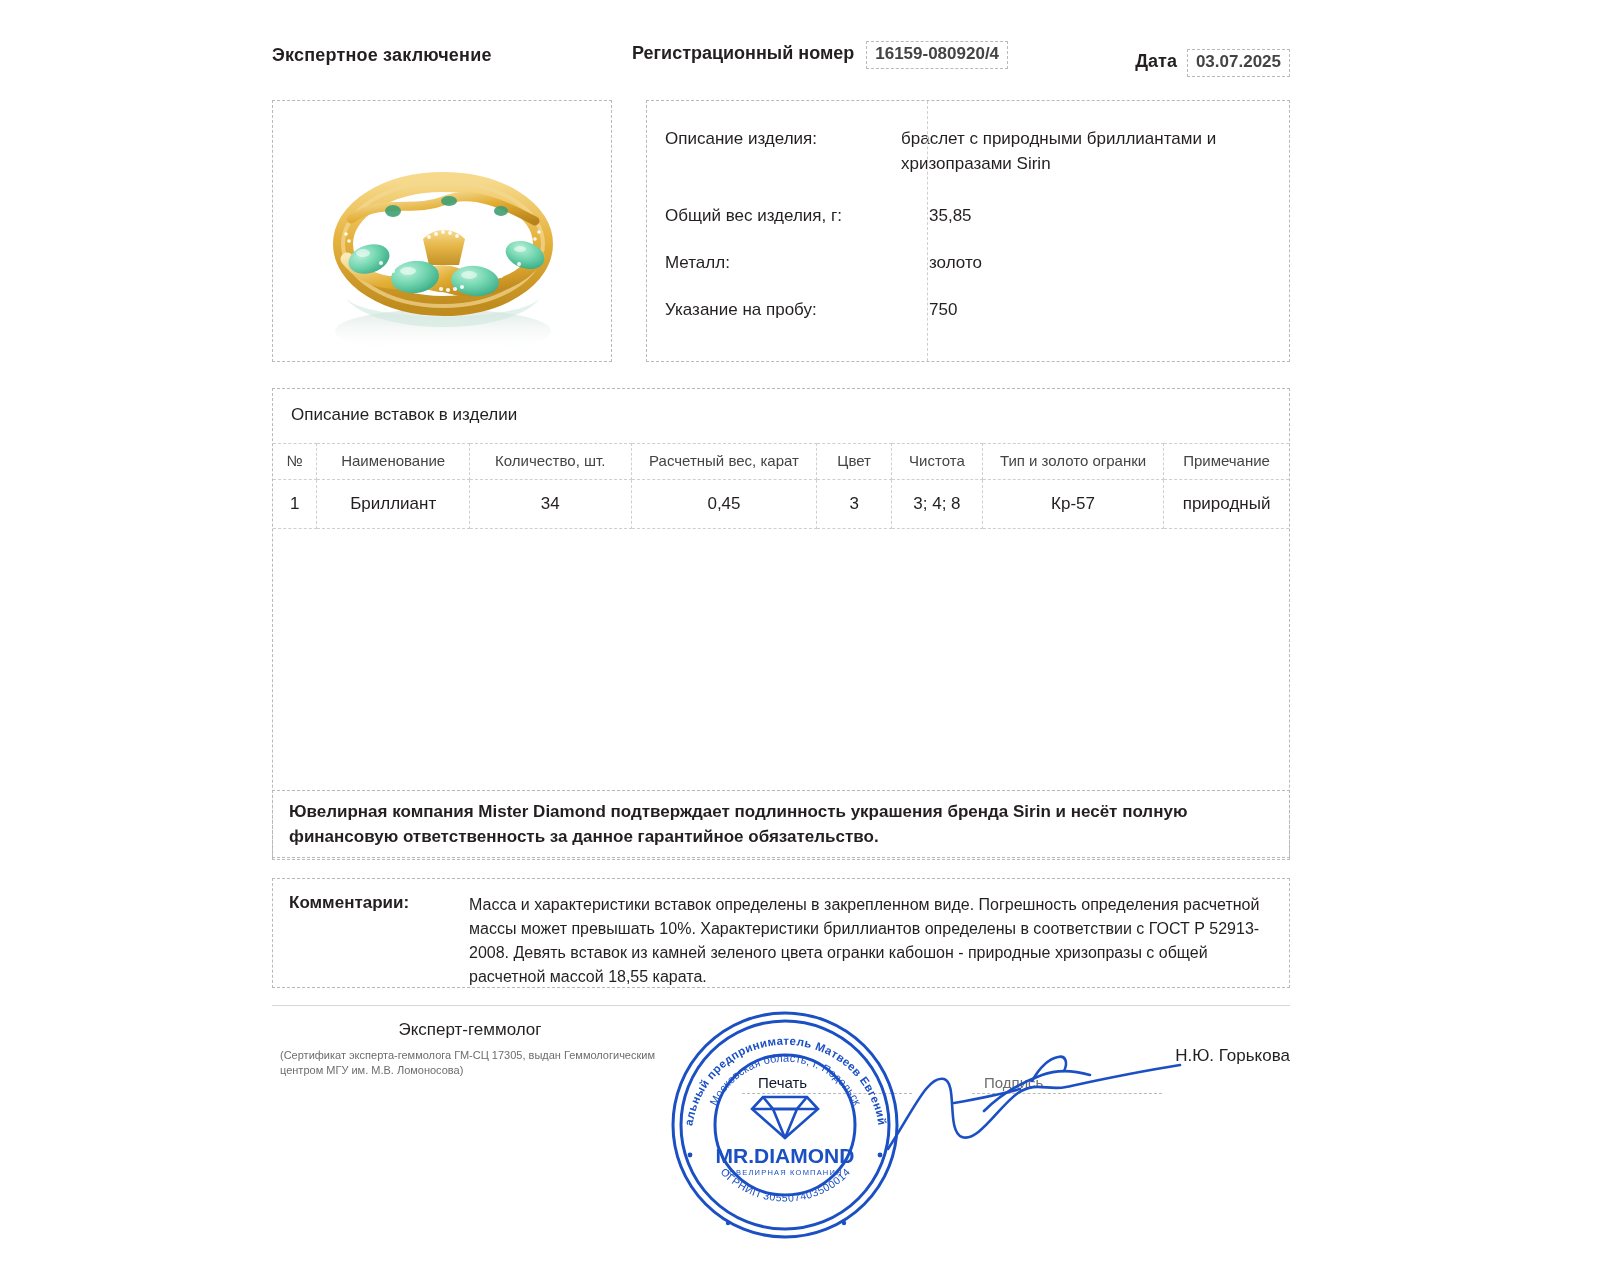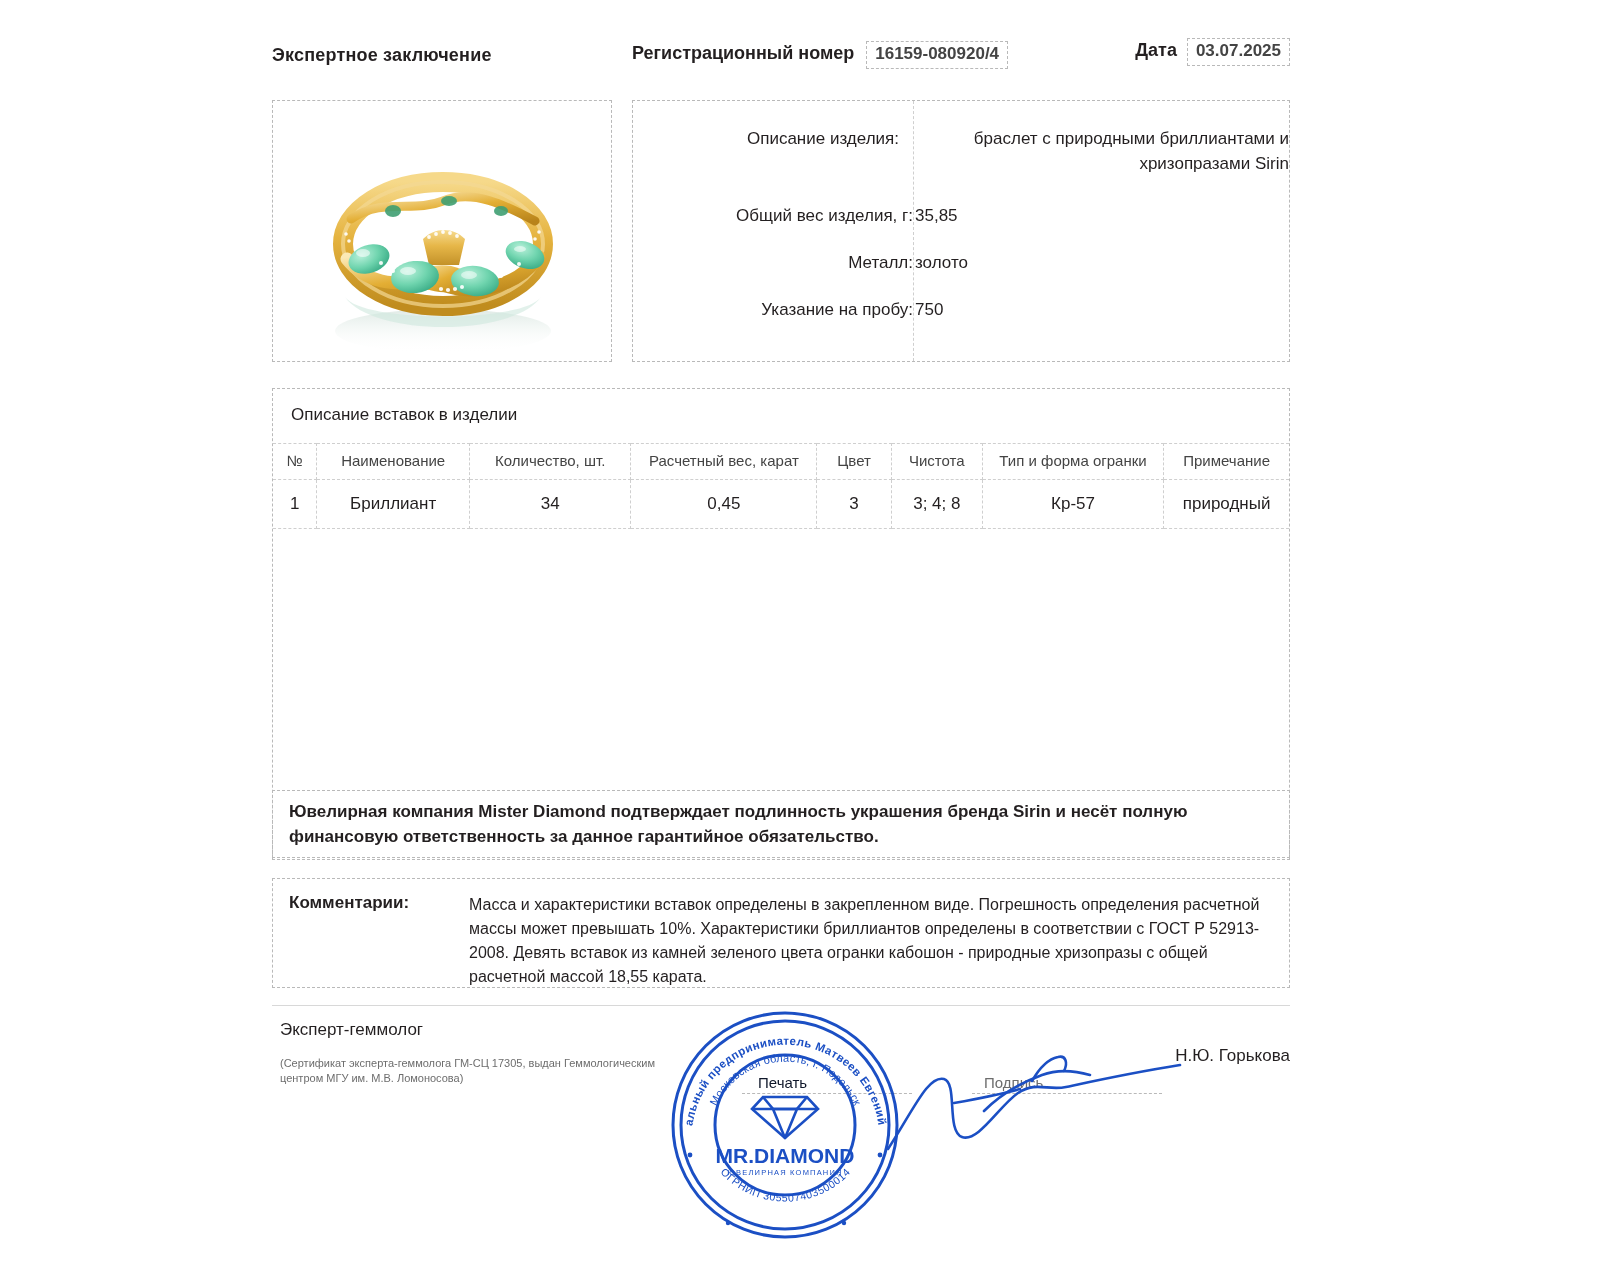--- a/index.html
+++ b/index.html
@@ -51,37 +51,36 @@
     border: 1px dashed #b9b9b9;
     padding: 3px 8px 4px 8px;
     font-size: 17px;
     color: #444;
     line-height: 1.1;
     font-weight: bold;
   }
   .header-date {
     position: absolute;
     right: 0;
-    top: 0;
+    top: 11px;
     display: flex;
     align-items: baseline;
     gap: 10px;
   }
   .header-date .lbl { font-size: 18px; font-weight: bold; }
 
   
   .top-row {
     position: absolute;
     left: 272px;
     top: 100px;
     width: 1018px;
     height: 262px;
     display: flex;
-    gap: 20px;
-    text-align: right;
+    gap: 34px;
   }
   .photo-box {
     width: 340px;
     height: 262px;
     border: 1px dashed #b9b9b9;
     position: relative;
     overflow: hidden;
     background: #fff;
   }
   .specs-box {
@@ -231,21 +230,22 @@
   }
   .expert {
     position: absolute;
     left: 8px;
     top: 14px;
     width: 380px;
   }
   .expert-title {
     font-size: 17px;
     color: #231f20;
-    margin-bottom: 16px;
+    margin-bottom: 8px;
+    text-align: center;
   }
   .expert-sub {
     font-size: 11px;
     color: #6d6d6d;
     line-height: 1.35;
   }
   .seal-slot {
     position: absolute;
     left: 470px;
     top: 66px;
@@ -431,21 +431,21 @@
     <div class="inserts-title">Описание вставок в изделии</div>
     <table class="tbl">
       <thead>
         <tr>
           <th class="col-num">№</th>
           <th class="col-name">Наименование</th>
           <th class="col-qty">Количество, шт.</th>
           <th class="col-weight">Расчетный вес, карат</th>
           <th class="col-color">Цвет</th>
           <th class="col-clarity">Чистота</th>
-          <th class="col-cut">Тип и форма огранки</th>
+          <th class="col-cut">Тип и золото огранки</th>
           <th class="col-note">Примечание</th>
         </tr>
       </thead>
       <tbody>
         <tr>
           <td>1</td>
           <td>Бриллиант</td>
           <td>34</td>
           <td>0,45</td>
           <td>3</td>

